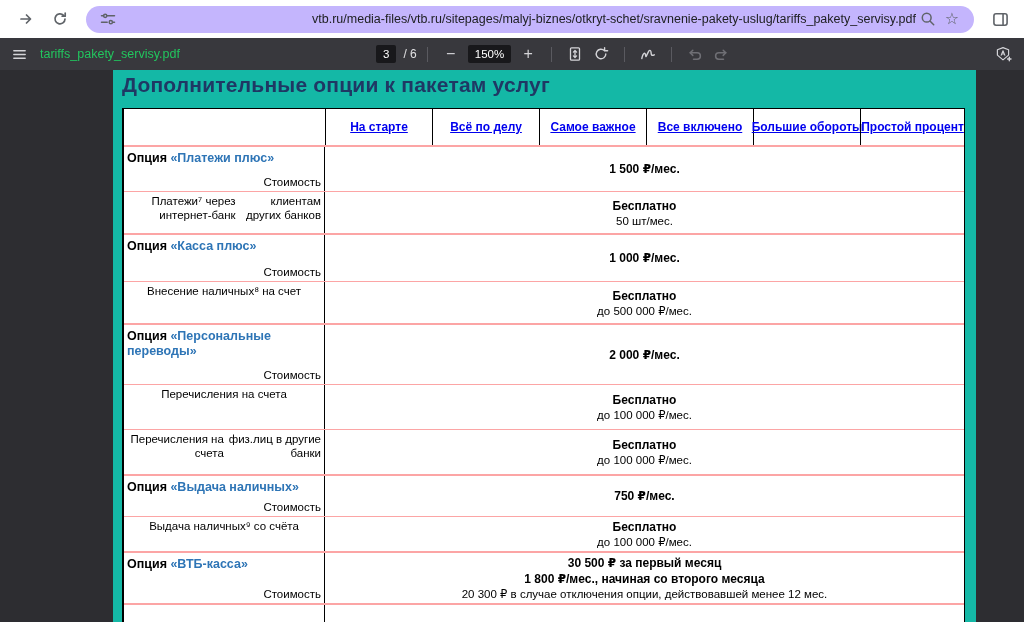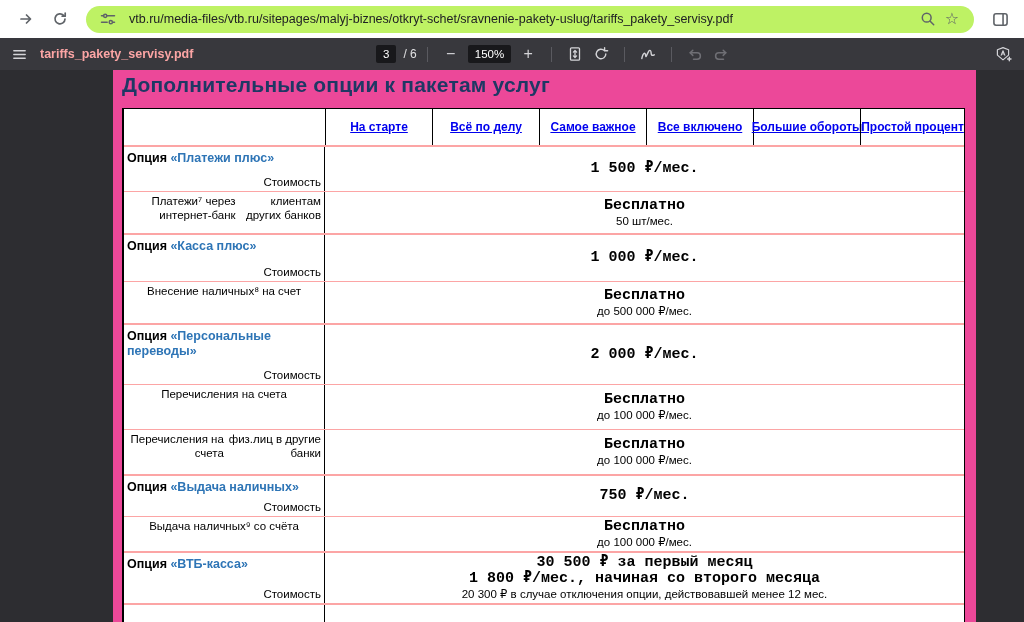--- a/index.html
+++ b/index.html
@@ -3,47 +3,47 @@
 <meta charset="utf-8">
 <style>
   * { margin:0; padding:0; box-sizing:border-box; }
   html,body { width:1024px; height:622px; overflow:hidden;
     font-family:"Liberation Sans","DejaVu Sans",sans-serif; background:#2d2d31; }
 
   
   .browser-bar { height:38px; background:#ffffff; display:flex; align-items:center; padding:0 10px 0 6px; }
   .nav-btn { width:28px; height:28px; display:flex; align-items:center; justify-content:center;
     color:#5f6368; border-radius:50%; flex:0 0 auto; margin-left:6px; }
-  .omnibox { flex:1; height:27px; background:#bef264; border-radius:14px; display:flex;
-    align-items:center; padding:12px 10px; margin-left:12px; margin-right:6px; min-width:0; }
+  .omnibox { flex:1; height:27px; background:#c4b5fd; border-radius:14px; display:flex;
+    align-items:center; padding:12px 10px; margin-left:12px; margin-right:6px; min-width:0;text-align:right; }
   .omnibox .url { font-size:12.5px; color:#202124; margin-left:9px; white-space:nowrap;
     overflow:hidden; flex:1; }
   .omni-ic { display:flex; align-items:center; justify-content:center; color:#5f6368;
     width:24px; height:24px; flex:0 0 auto; }
   .star { font-size:16px; line-height:16px; color:#5f6368; }
 
   
   .pdf-toolbar { position:relative; height:32px; background:#38383d; display:flex;
     align-items:center; color:#e8e8ea; }
   .pdf-toolbar .tool { display:flex; align-items:center; justify-content:center;
     width:26px; height:26px; color:#d4d4d8; flex:0 0 auto; }
   .pdf-toolbar .tool.disabled { color:#6f6f75; }
-  .pdf-title { font-size:12.5px; font-weight:bold; color:#fca5a5; margin-left:8px; white-space:nowrap; }
+  .pdf-title { font-size:12.5px; font-weight:normal; color:#22c55e; margin-left:8px; white-space:nowrap; }
   .pdf-center { position:absolute; left:376px; top:0; height:32px; display:flex; align-items:center; }
   .numbox { background:#18181b; color:#fff; font-size:11.5px; padding:3px 7px; border-radius:2px;
     text-align:center; }
   .page-total { font-size:12px; margin-left:7px; color:#e0e0e2; }
   .vsep { width:1px; height:15px; background:#5a5a60; margin:0 10px; }
   .menu-ic { margin-left:6px; }
   .acrobat-btn { position:absolute; right:8px; top:3px; width:26px; height:26px;
     display:flex; align-items:center; justify-content:center; color:#d4d4d8; }
 
   
   .viewer { position:relative; height:552px; background:#2d2d31; overflow:hidden; }
-  .page { position:absolute; left:113px; top:0; width:863px; height:552px; background:#ec4899; overflow:hidden; }
+  .page { position:absolute; left:113px; top:0; width:863px; height:552px; background:#14b8a6; overflow:hidden; }
   .doc-title { position:absolute; left:9px; top:3px; font-size:21px; font-weight:bold;
     color:#1f3864; letter-spacing:0.2px; }
 
   .tbl { position:absolute; left:9px; top:38px; width:843px; background:#fff;
     border:1px solid #000; border-left-width:2px; color:#000; }
   .header-row { display:flex; height:36px; }
   .hcell { width:107px; display:flex; align-items:center; justify-content:center; }
   .hcell + .hcell { border-left:1px solid #000; }
   .hcell.hlabel { width:201px; }
   .hcell:last-child { flex:1; }
@@ -55,21 +55,21 @@
   .lcell { width:201px; border-right:1px solid #000; flex:0 0 auto; }
   .lcell.option { display:flex; flex-direction:column; justify-content:space-between;
     padding:4px 3px 3px 3px; }
   .opt-line { font-size:12.5px; font-weight:bold; line-height:15px; color:#000; }
   .opt-link { color:#2e75b6; }
   .cost { font-size:11.5px; text-align:right; color:#000; }
   .lcell.detail { display:flex; flex-direction:row; justify-content:center; text-align:right;
     padding:2px 3px; font-size:11.5px; line-height:14px; color:#000; }
   .vcell { flex:1; display:flex; flex-direction:column; align-items:center; justify-content:center;
     text-align:center; padding:1px 4px; }
-  .vmain { font-size:15px; font-weight:bold; line-height:16px;font-family:Liberation Mono, monospace; }
+  .vmain { font-size:12px; font-weight:bold; line-height:16px; }
   .vsub  { font-size:11.5px; line-height:14px; }
 
   svg { display:block; }
 </style>
 </head>
 <body>
 
 <div class="browser-bar">
   <div class="nav-btn">
     <svg width="16" height="16" viewBox="0 0 16 16" fill="none" stroke="currentColor" stroke-width="1.7" stroke-linecap="round" stroke-linejoin="round">

